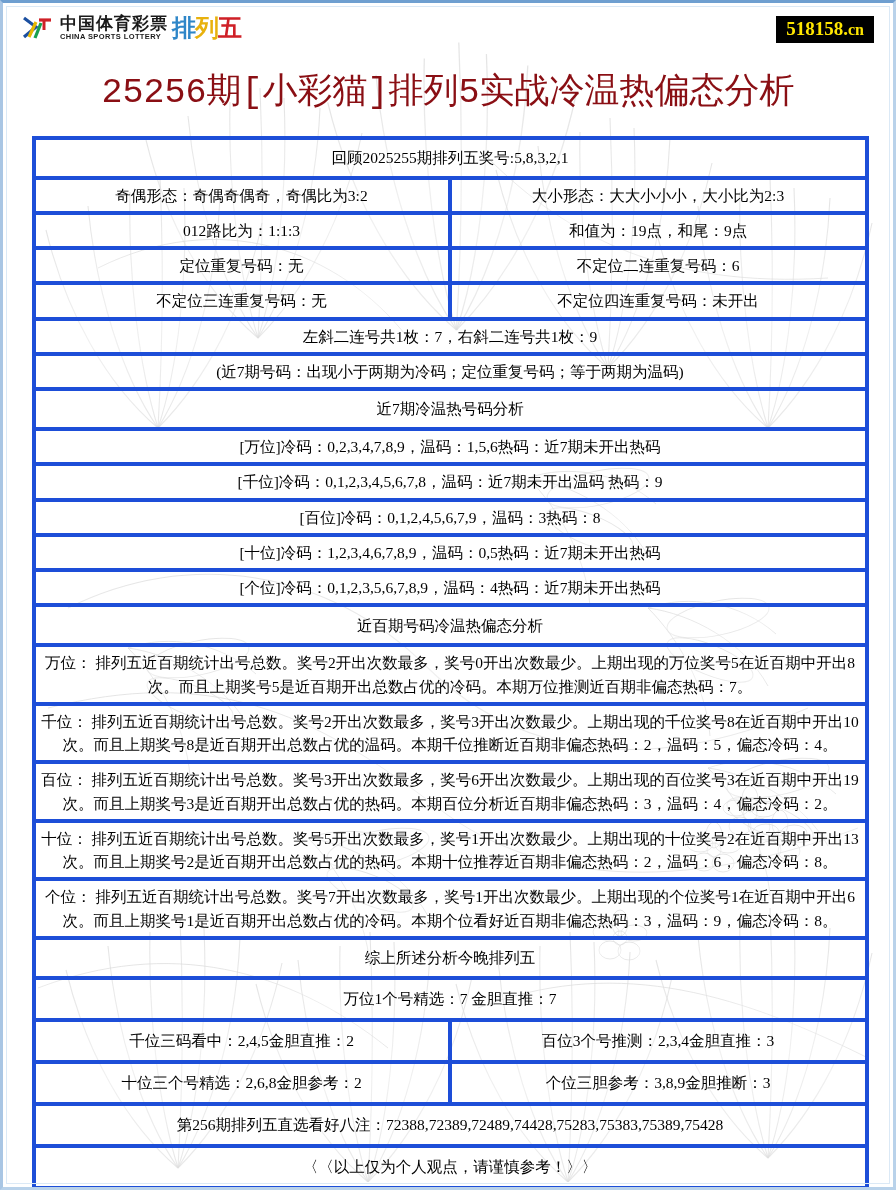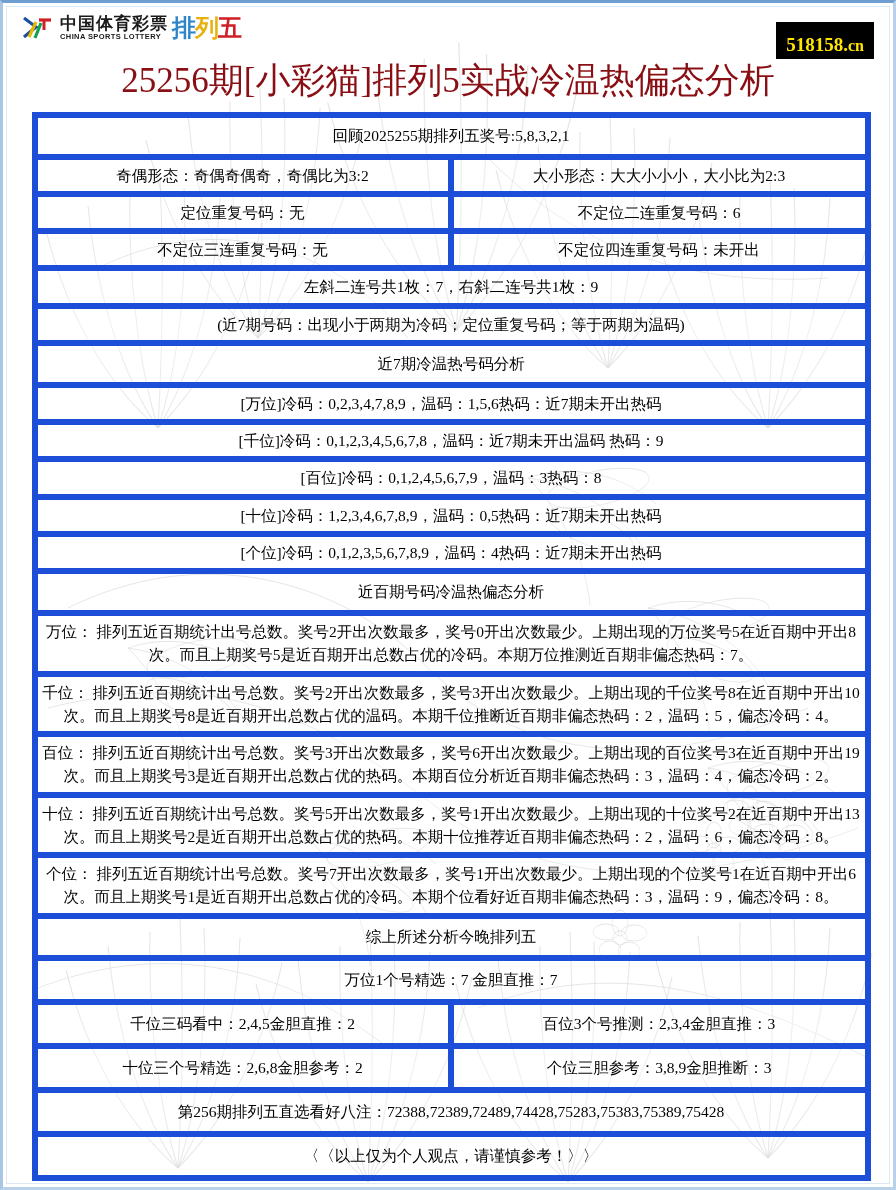--- a/index.html
+++ b/index.html
@@ -104,64 +104,64 @@
     line-height: 1;
     letter-spacing: -1px;
   }
   .logo-pl5 span:nth-child(1) { color: #2e86c8; }
   .logo-pl5 span:nth-child(2) { color: #e8b10d; }
   .logo-pl5 span:nth-child(3) { color: #cf2027; }
 
   #site-badge {
     position: absolute;
     right: 22px;
-    top: 22px;
+    top: 16px;
     background: #000000;
     color: #ffe600;
     font-family: "Liberation Serif", serif;
     font-weight: bold;
     font-size: 19px;
-    padding: 13px 10px 4px 10px;
+    padding: 3px 10px 4px 10px;
     letter-spacing: 0px;
     line-height: 1.05;
   }
   #site-badge .tld {
     font-size: 16px;
   }
 
   
   #main-title {
     position: relative;
     z-index: 10;
     text-align: center;
     color: #8a0f14;
-    font-family: Liberation Serif, serif;
+    font-family: Liberation Mono, monospace;
     font-size: 35px;
     font-weight: normal;
     line-height: 1.1;
-    margin: 4px;
+    margin: 16px;
     padding: 2px 0 7px 0;
     letter-spacing: 0px;
     white-space: nowrap;
   }
 
   
   #table-wrap {
     position: relative;
     z-index: 10;
     margin: 0 auto;
     width: 833px;
   }
   table.grid {
     border-collapse: collapse;
     width: 833px;
     table-layout: fixed;
   }
   table.grid td {
-    border: 6px solid #1d4ed8;
+    border: 4px solid #1d4ed8;
     text-align: center;
     vertical-align: middle;
     font-family: "Liberation Serif", "DejaVu Serif", serif;
     font-size: 15.5px;
     color: #000000;
     padding: 4px 4px;
     line-height: 1.5;
     background: transparent;
   }
   td.left-align {
@@ -279,20 +279,24 @@
       </colgroup>
       <tbody>
         <tr>
           <td class="hdr" colspan="2">回顾2025255期排列五奖号:5,8,3,2,1</td>
         </tr>
         <tr>
           <td>奇偶形态：奇偶奇偶奇，奇偶比为3:2</td>
           <td>大小形态：大大小小小，大小比为2:3</td>
         </tr>
         <tr>
+          <td>012路比为：1:1:3</td>
+          <td>和值为：19点，和尾：9点</td>
+        </tr>
+        <tr>
           <td>定位重复号码：无</td>
           <td>不定位二连重复号码：6</td>
         </tr>
         <tr>
           <td>不定位三连重复号码：无</td>
           <td>不定位四连重复号码：未开出</td>
         </tr>
         <tr>
           <td colspan="2">左斜二连号共1枚：7，右斜二连号共1枚：9</td>
         </tr>

